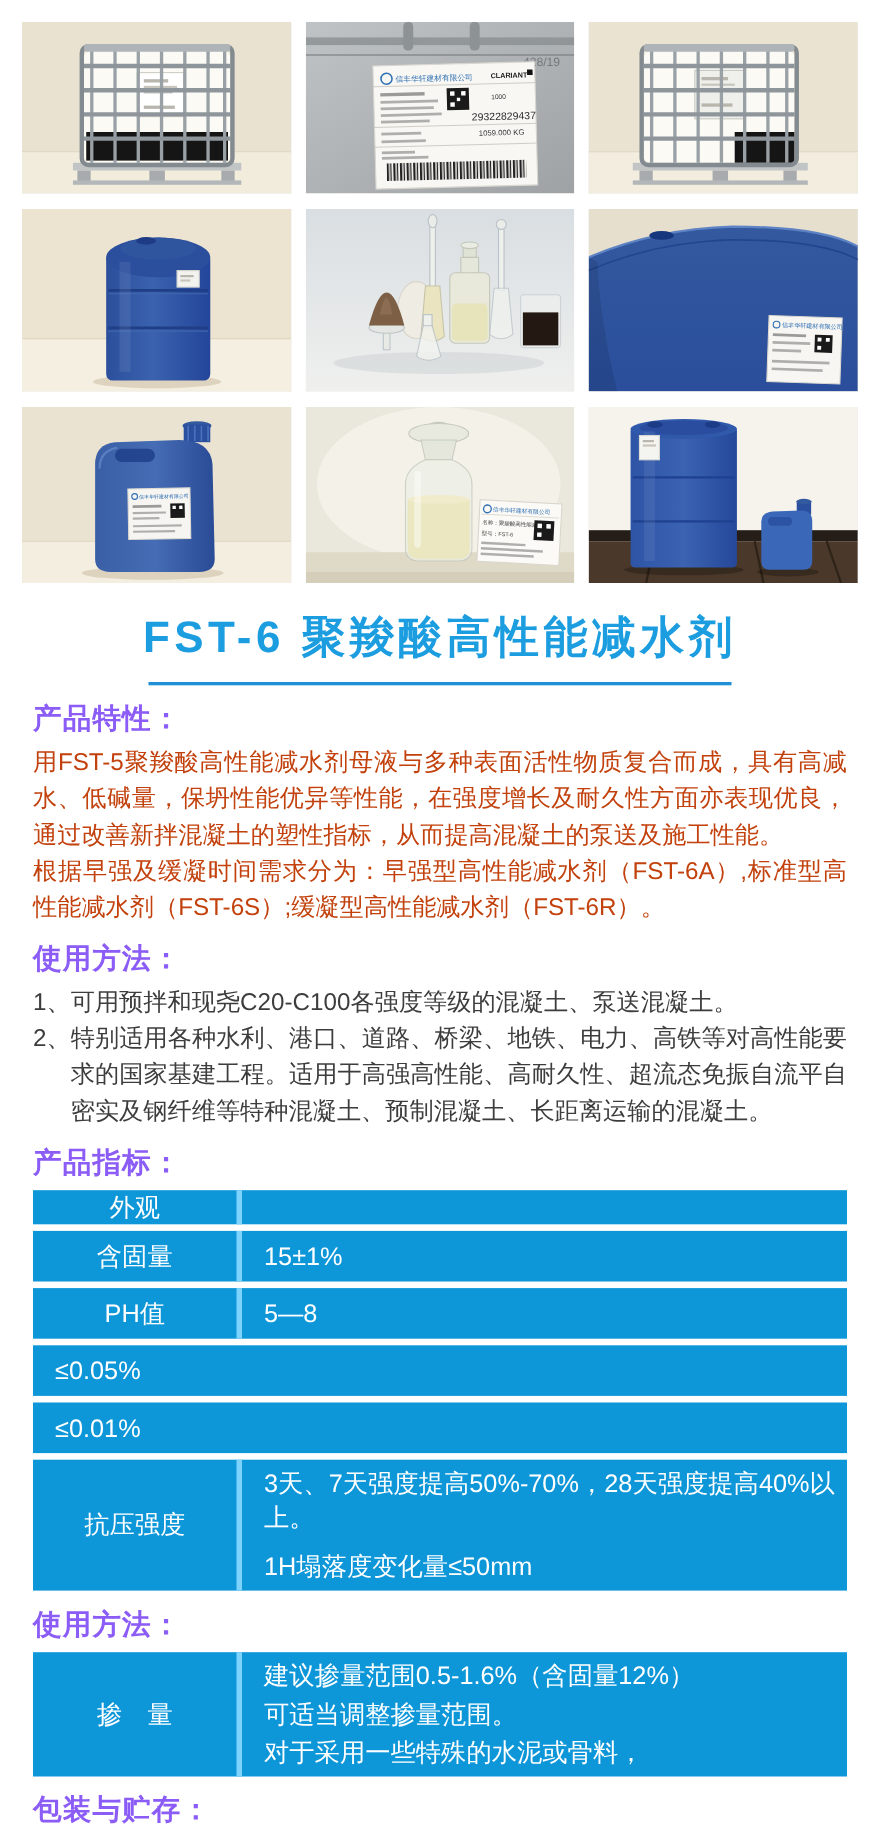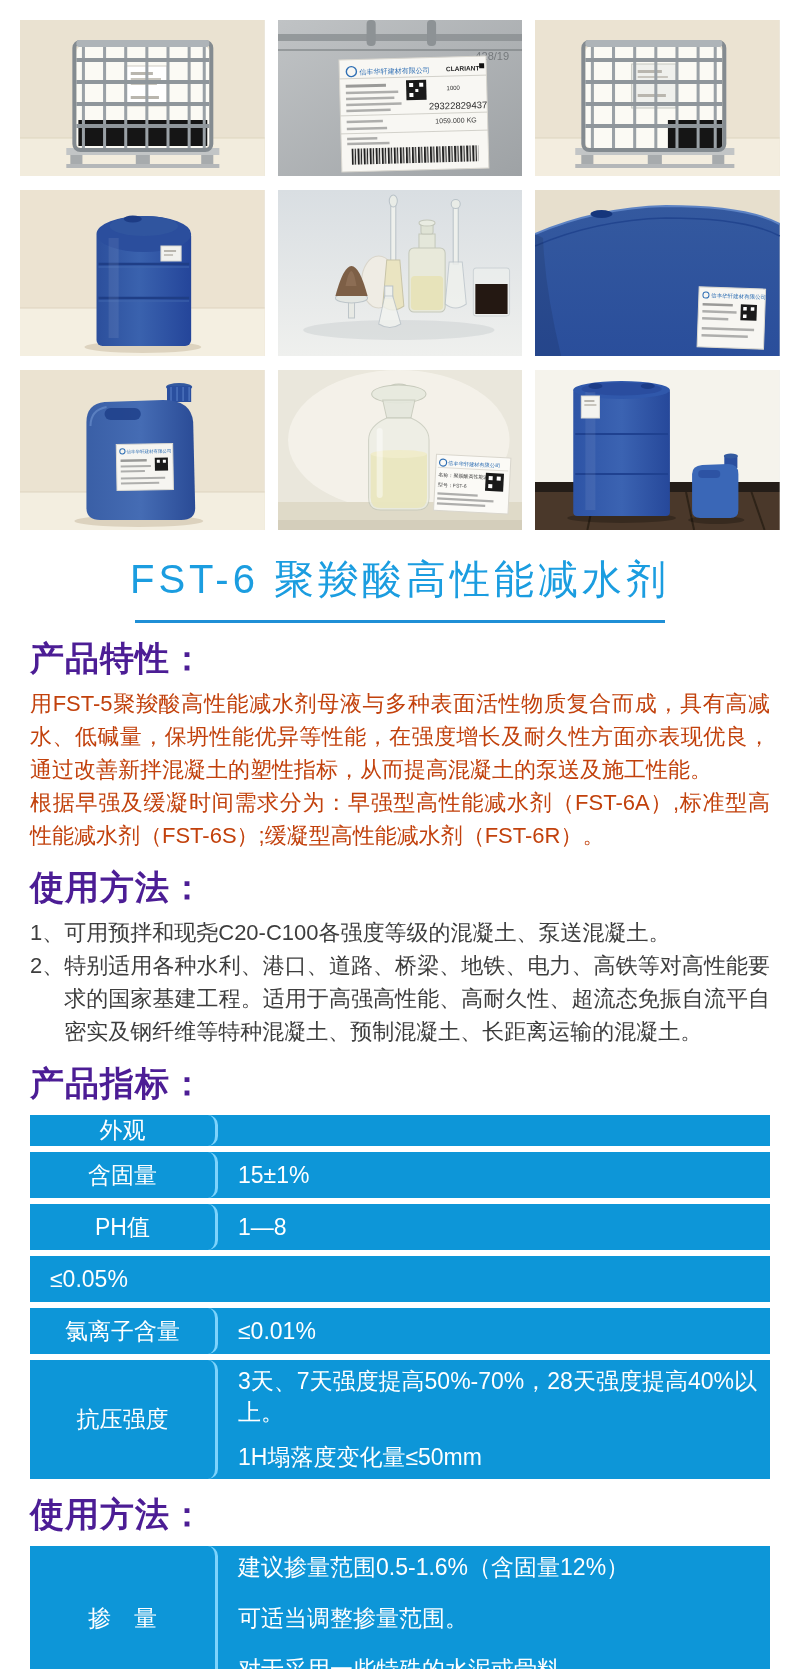--- a/index.html
+++ b/index.html
@@ -6,41 +6,41 @@
   body{width:800px;font-family:"Liberation Sans","DejaVu Sans",sans-serif;}
   .page{position:relative;width:800px;height:1669px;overflow:hidden;background:#fff;}
 
   
   .gallery{display:grid;grid-template-columns:repeat(3,1fr);gap:14px 13px;padding:20px 20px 0 20px;}
   .cell{margin:0;overflow:hidden;background:#eee;}
   .cell svg{display:block;width:100%;height:100%;}
   .r1{height:156px}.r2{height:166px}.r3{height:160px}
 
   
-  .title{margin:22px 0 0 0;text-align:center;font-size:40px;font-weight:400;
+  .title{margin:22px 0 0 0;text-align:center;font-size:40px;font-weight:700;
          color:#1b9de0;letter-spacing:4px;}
   .title-rule{width:530px;height:3px;background:#1f8fd6;margin:13px auto 0 auto;}
 
   
   .content{padding:0 30px;}
-  .sec{font-size:34px;color:#4c1d95;font-weight:bold;margin:13px 0 5px 0;letter-spacing:1px;}
+  .sec{font-size:26px;color:#8b5cf6;font-weight:bold;margin:13px 0 5px 0;letter-spacing:1px;}
   .body-p{font-size:22px;color:#c2410c;line-height:1.5;margin:0;text-align:justify;}
   .li{display:flex;font-size:22px;color:#3d3d3d;line-height:1.5;}
   .li .no{flex:0 0 auto;white-space:pre;}
   .li .txt{flex:1;text-align:justify;}
 
   
   .spec-table{margin-top:8px;}
   .t-row{display:flex;background:#0d96d8;margin-bottom:6px;color:#fff;}
   .t-label{flex:0 0 185px;display:flex;align-items:center;justify-content:center;
-           font-size:23px;border-right:3px solid #7dd3fc;border-radius:10px;}
+           font-size:23px;border-right:5px solid #7dd3fc;}
   .t-val{flex:1;display:flex;flex-direction:column;justify-content:center;
          font-size:23px;padding:6px 8px 6px 20px;min-height:34px;gap:14px;}
   .t-row.tall2 .t-val{min-height:70px;}
-  .t-row.tall3 .t-val{min-height:100px;gap:20px;}
+  .t-row.tall3 .t-val{min-height:100px;gap:4px;}
 </style>
 </head>
 <body>
 
 <div class="page">
 
   <div class="gallery">
 
     <figure class="cell r1">
       <svg viewBox="0 0 243 156" preserveAspectRatio="none">
@@ -406,30 +406,29 @@
       </div>
       <div class="t-row">
         <div class="t-label">含固量</div>
         <div class="t-val">
             <span>15±1%</span>
           </div>
       </div>
       <div class="t-row">
         <div class="t-label">PH值</div>
         <div class="t-val">
-            <span>1—8</span>
+            <span>5—8</span>
           </div>
       </div>
       <div class="t-row">
         <div class="t-val">
             <span>≤0.05%</span>
           </div>
       </div>
       <div class="t-row">
-        <div class="t-label">氯离子含量</div>
         <div class="t-val">
             <span>≤0.01%</span>
           </div>
       </div>
       <div class="t-row tall2">
         <div class="t-label">抗压强度</div>
         <div class="t-val">
           <span>3天、7天强度提高50%-70%，28天强度提高40%以上。</span>
           <span>1H塌落度变化量≤50mm</span>
         </div>

